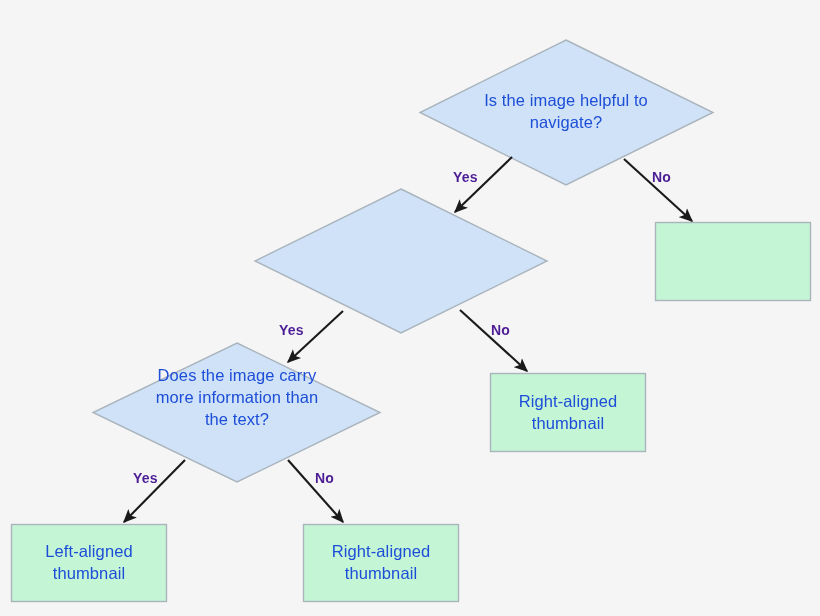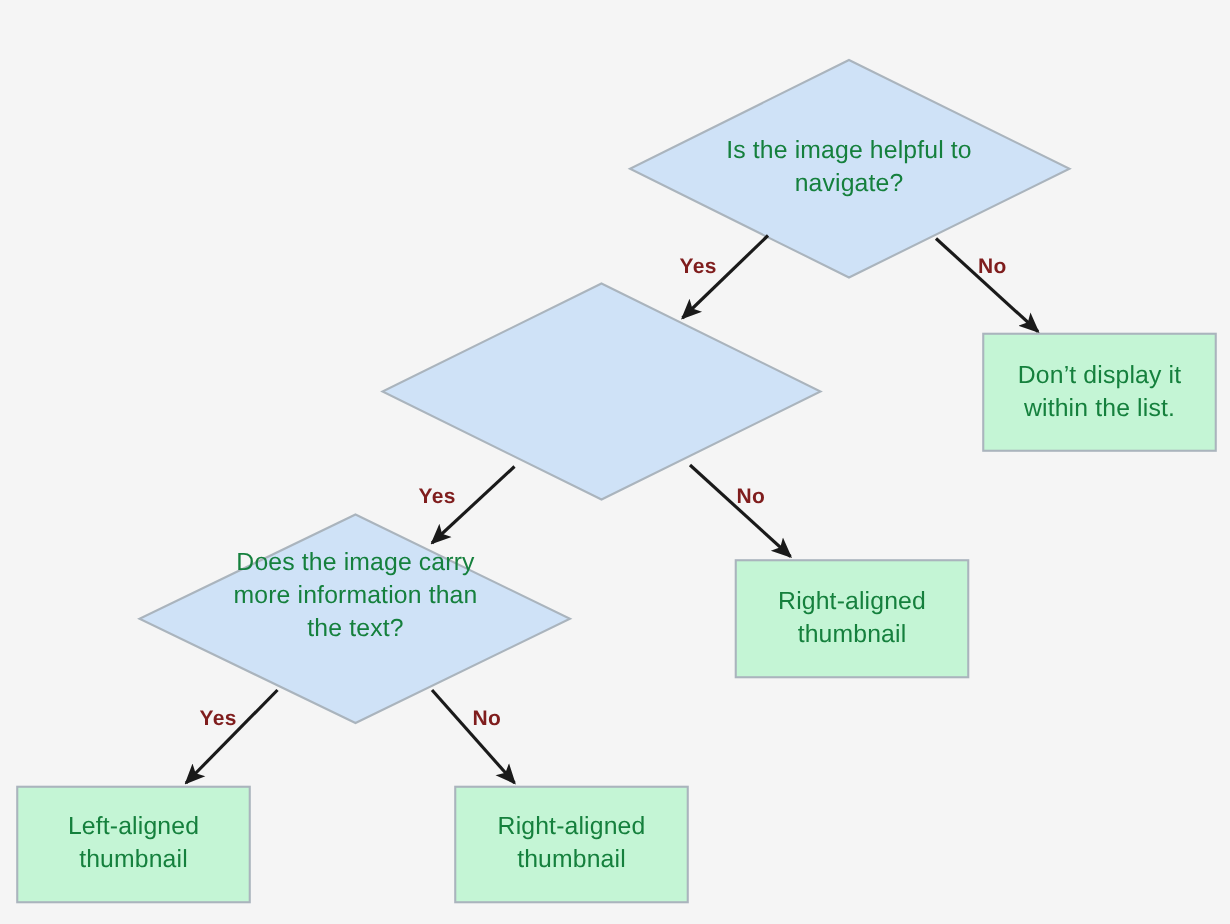--- a/index.html
+++ b/index.html
@@ -22,30 +22,30 @@
     top: 0;
     width: 820px;
     height: 616px;
   }
   .node-text {
     position: absolute;
     display: flex;
     align-items: center;
     justify-content: center;
     text-align: center;
-    color: #15803d;
+    color: #1d4ed8;
     font-size: 16.5px;
     line-height: 1.32;
     letter-spacing: 0.1px;
     pointer-events: none;
     white-space: pre-line;
   }
   .edge-label {
     position: absolute;
-    color: #7f1d1d;
+    color: #4c1d95;
     font-size: 14px;
     font-weight: bold;
     letter-spacing: 0.2px;
     white-space: nowrap;
   }
 </style>
 </head>
 <body>
 
 <div id="canvas">
@@ -77,22 +77,20 @@
   </svg>
 
   <div class="node-text" style="left:430px; top:76px; width:272px; height:72px;">Is the image helpful to
 navigate?</div>
 
 
   <div class="node-text" style="left:104px; top:356px; width:266px; height:84px;">Does the image carry
 more information than
 the text?</div>
 
-  <div class="node-text" style="left:656px; top:223px; width:154px; height:77px;">Don’t display it
-within the list.</div>
 
   <div class="node-text" style="left:491px; top:374px; width:154px; height:77px;">Right-aligned
 thumbnail</div>
 
   <div class="node-text" style="left:12px; top:525px; width:154px; height:76px;">Left-aligned
 thumbnail</div>
 
   <div class="node-text" style="left:304px; top:525px; width:154px; height:76px;">Right-aligned
 thumbnail</div>
 

